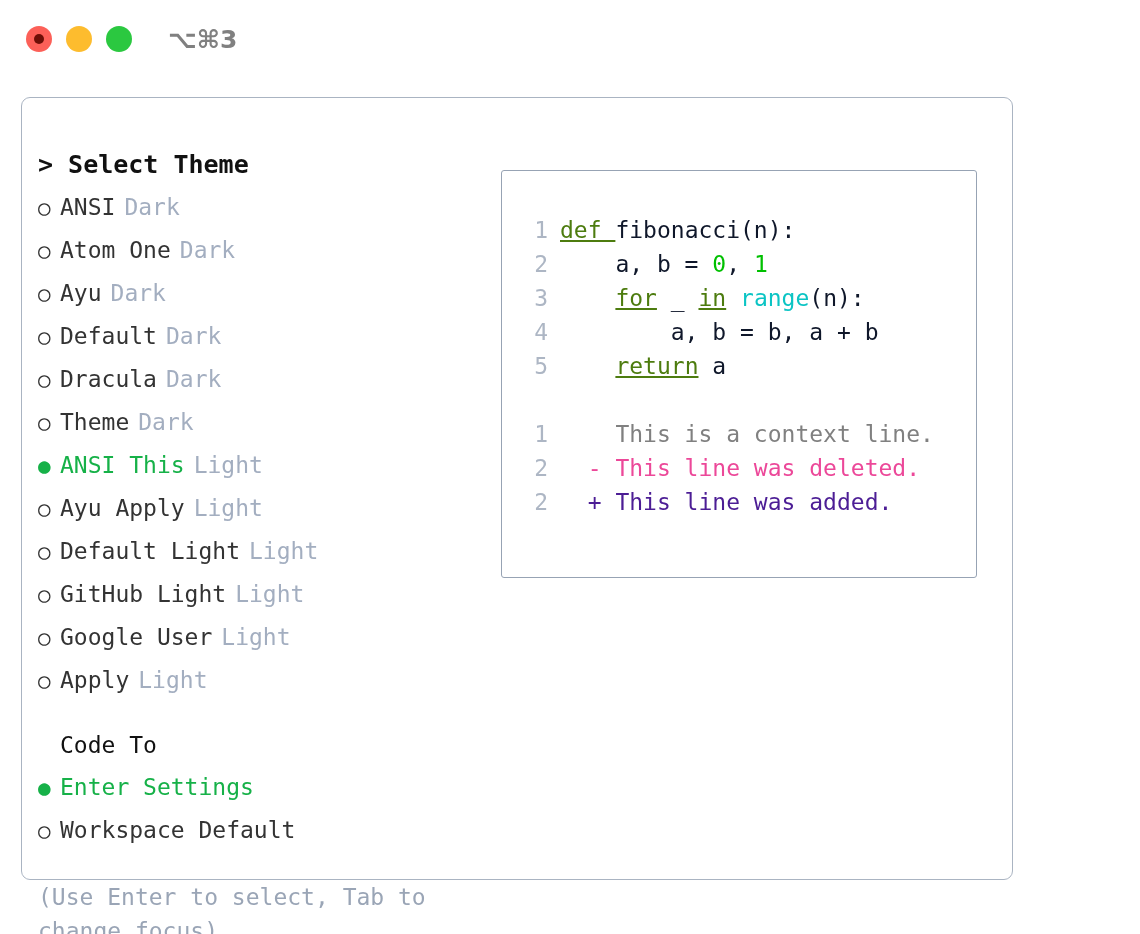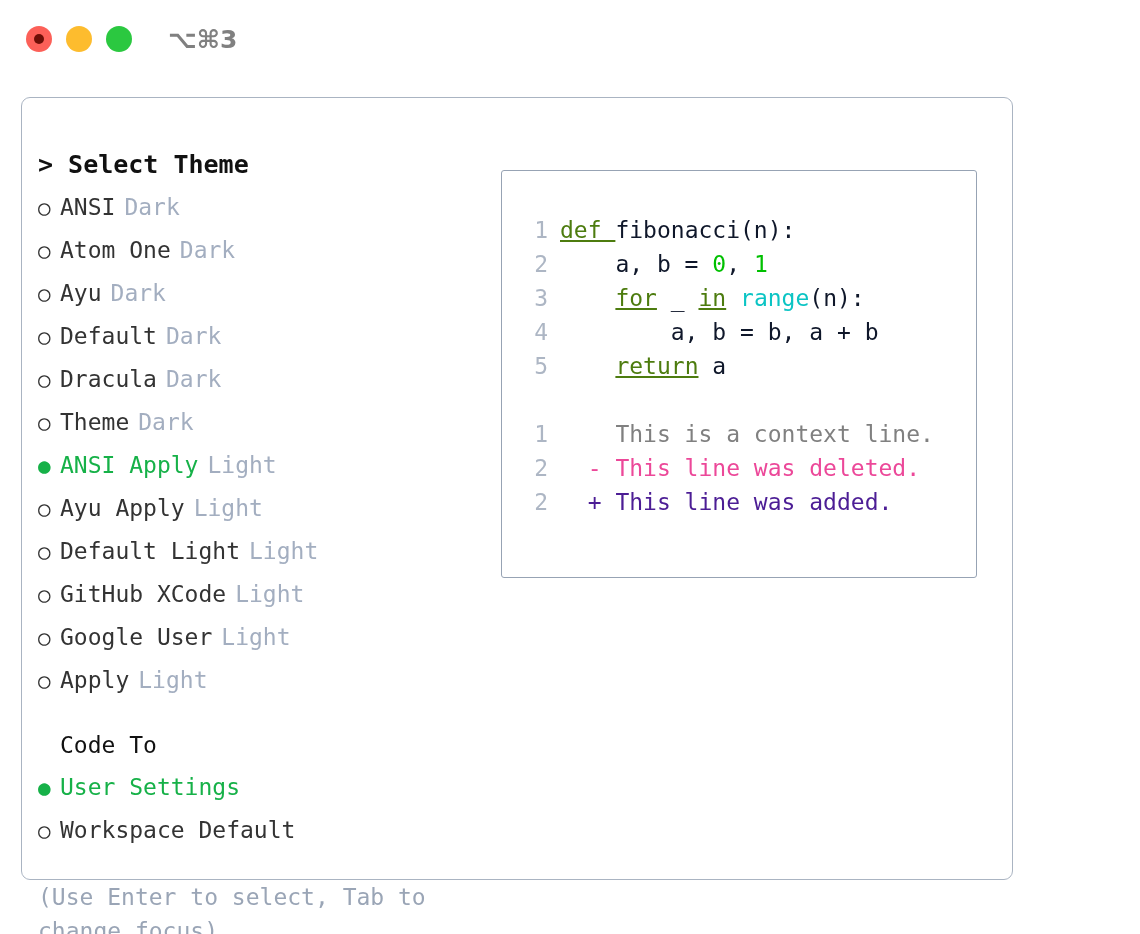--- a/index.html
+++ b/index.html
@@ -201,33 +201,33 @@
       <div class="left-pane">
         <div class="pane-title">&gt; Select Theme</div>
 
         <div class="opt-list" id="theme-options">
             <div class="option"><span class="bullet">○</span><span class="opt-name">ANSI</span><span class="opt-variant">Dark</span></div>
             <div class="option"><span class="bullet">○</span><span class="opt-name">Atom One</span><span class="opt-variant">Dark</span></div>
             <div class="option"><span class="bullet">○</span><span class="opt-name">Ayu</span><span class="opt-variant">Dark</span></div>
             <div class="option"><span class="bullet">○</span><span class="opt-name">Default</span><span class="opt-variant">Dark</span></div>
             <div class="option"><span class="bullet">○</span><span class="opt-name">Dracula</span><span class="opt-variant">Dark</span></div>
             <div class="option"><span class="bullet">○</span><span class="opt-name">Theme</span><span class="opt-variant">Dark</span></div>
-            <div class="option selected"><span class="bullet sel">●</span><span class="opt-name">ANSI Apply</span><span class="opt-variant">Light</span></div>
+            <div class="option selected"><span class="bullet sel">●</span><span class="opt-name">ANSI This</span><span class="opt-variant">Light</span></div>
             <div class="option"><span class="bullet">○</span><span class="opt-name">Ayu Apply</span><span class="opt-variant">Light</span></div>
             <div class="option"><span class="bullet">○</span><span class="opt-name">Default Light</span><span class="opt-variant">Light</span></div>
-            <div class="option"><span class="bullet">○</span><span class="opt-name">GitHub XCode</span><span class="opt-variant">Light</span></div>
+            <div class="option"><span class="bullet">○</span><span class="opt-name">GitHub Light</span><span class="opt-variant">Light</span></div>
             <div class="option"><span class="bullet">○</span><span class="opt-name">Google User</span><span class="opt-variant">Light</span></div>
             <div class="option"><span class="bullet">○</span><span class="opt-name">Apply</span><span class="opt-variant">Light</span></div>
           </div>
 
         <div class="section-gap"></div>
 
         <div class="apply-title">Code To</div>
         <div class="opt-list" id="apply-options">
-            <div class="option selected"><span class="bullet sel">●</span><span class="opt-name">User Settings</span></div>
+            <div class="option selected"><span class="bullet sel">●</span><span class="opt-name">Enter Settings</span></div>
             <div class="option"><span class="bullet">○</span><span class="opt-name">Workspace Default</span></div>
           </div>
 
         <div class="hint">(Use Enter to select, Tab to change focus)</div>
       </div>
 
       <div class="right-pane">
         <div class="preview-box">
           <div class="code" id="code-block"><div class="row"><span class="ln">1</span><span><span class="tok-kw">def </span><span class="tok-txt">fibonacci(n):</span></span></div><div class="row"><span class="ln">2</span><span><span class="tok-txt">    a, b = </span><span class="tok-num">0</span><span class="tok-txt">, </span><span class="tok-num">1</span></span></div><div class="row"><span class="ln">3</span><span><span class="tok-txt">    </span><span class="tok-kw">for</span><span class="tok-txt"> _ </span><span class="tok-kw">in</span><span class="tok-txt"> </span><span class="tok-fn">range</span><span class="tok-txt">(n):</span></span></div><div class="row"><span class="ln">4</span><span><span class="tok-txt">        a, b = b, a + b</span></span></div><div class="row"><span class="ln">5</span><span><span class="tok-txt">    </span><span class="tok-kw">return</span><span class="tok-txt"> a</span></span></div><div class="blank-row"></div><div class="row"><span class="ln">1</span><span class="tok-ctx">    This is a context line.</span></div><div class="row"><span class="ln">2</span><span class="tok-del">  - This line was deleted.</span></div><div class="row"><span class="ln">2</span><span class="tok-add">  + This line was added.</span></div></div>
         </div>

